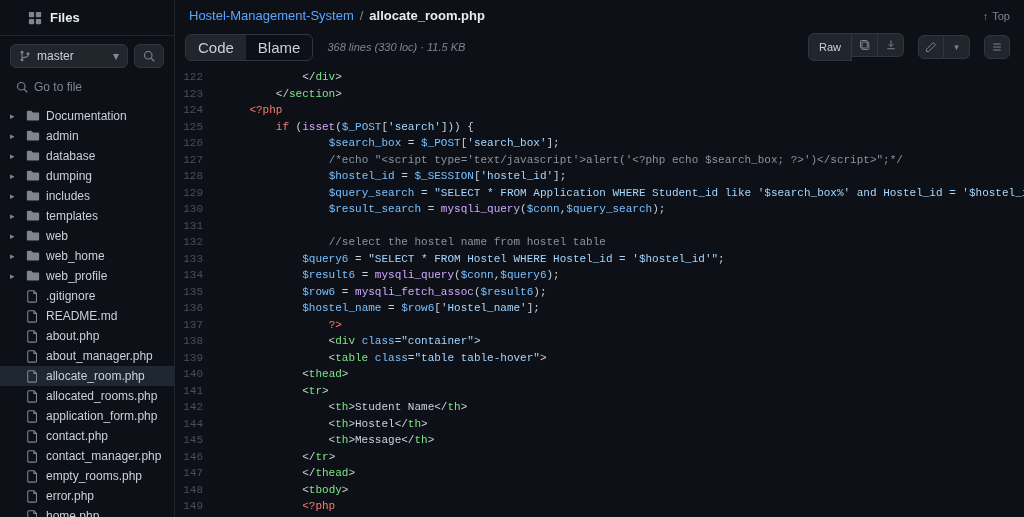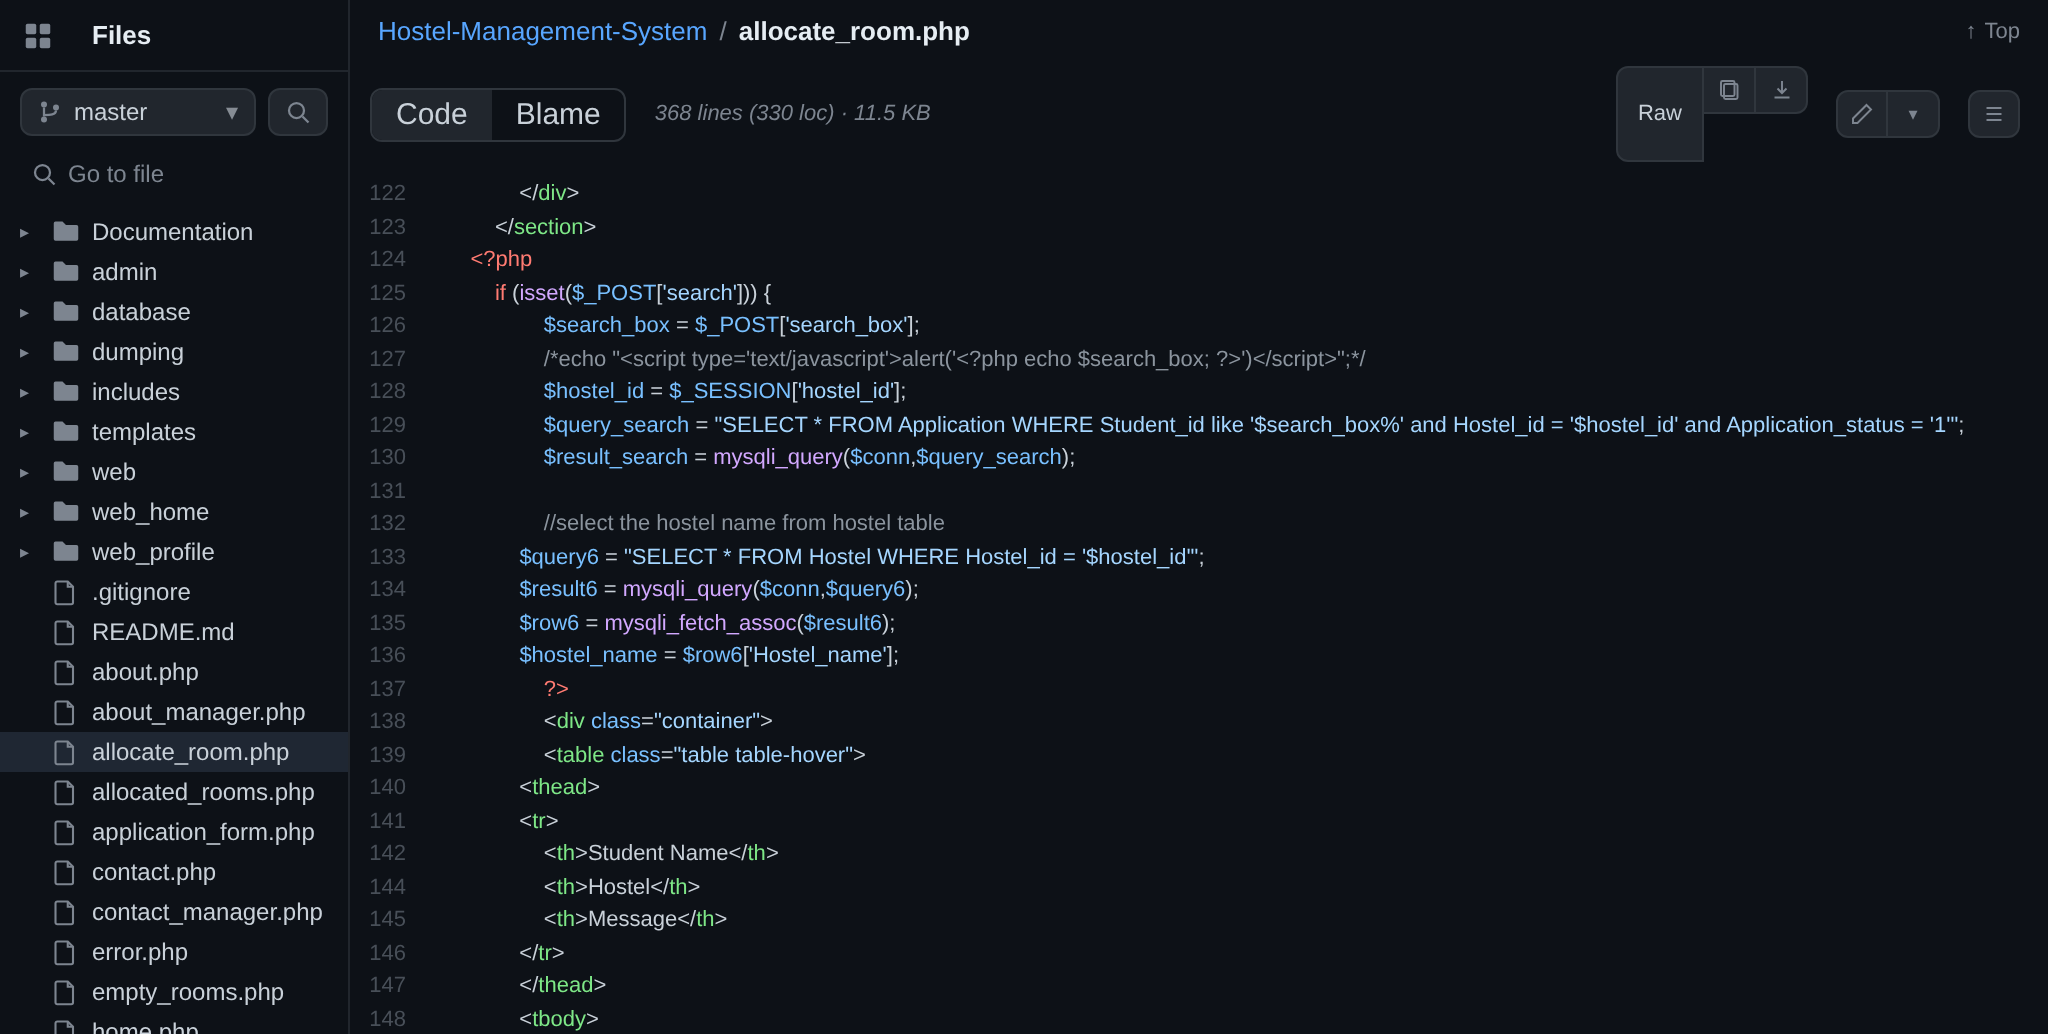--- a/index.html
+++ b/index.html
@@ -16,22 +16,22 @@
 .sidebar {
   width: 175px;
   background: #0d1117;
   border-right: 1px solid #21262d;
   display: flex;
   flex-direction: column;
 }
 .sidebar-header {
   display: flex;
   align-items: center;
-  gap: 20px;
-  padding: 10px 12px;
+  gap: 8px;
+  padding: 10px 28px;
   border-bottom: 1px solid #21262d;
 }
 .sidebar-header .files-icon { width: 14px; height: 14px; }
 .sidebar-header .title { font-weight: 600; font-size: 13px; color: #e6edf3; }
 .branch-row {
   display: flex;
   gap: 6px;
   padding: 8px 10px;
   text-align: right;
 }
@@ -130,21 +130,21 @@
   color: #c9d1d9;
   cursor: pointer;
 }
 .tab-btn.active { background: #21262d; }
 .file-info { color: #7d8590; font-size: 11px; margin-left: 6px; font-style: italic; }
 .toolbar-row .spacer { flex: 1; }
 .raw-btn {
   background: #21262d;
   border: 1px solid #30363d;
   border-radius: 6px 0 0 6px;
-  padding: 17px 10px;
+  padding: 7px 10px;
   font-size: 11px;
   color: #c9d1d9;
   cursor: pointer;
 }
 .icon-btn {
   background: #21262d;
   border: 1px solid #30363d;
   border-left: none;
   width: 26px;
   height: 24px;
@@ -158,21 +158,21 @@
 .icon-btn-group { display: flex; }
 .icon-btn.standalone {
   border-left: 1px solid #30363d;
   border-radius: 6px;
   margin-left: 6px;
 }
 .code-area {
   flex: 1;
   overflow: auto;
   background: #0d1117;
-  font-family: Liberation Sans, sans-serif;
+  font-family: Liberation Mono, monospace;
   font-size: 11px;
   line-height: 1.5;
 }
 .code-line { display: flex; white-space: pre; }
 .lineno {
   width: 42px;
   text-align: right;
   padding-right: 14px;
   color: #484f58;
   user-select: none;
@@ -361,29 +361,29 @@
             <path d="M9 2v3h3"></path>
           </svg>
           <span class="label">contact_manager.php</span>
         </div>
         <div class="tree-item">
           <span class="caret"></span>
           <svg class="ficon" viewBox="0 0 16 16" fill="none" stroke="#7d8590" stroke-width="1.2">
             <path d="M3 2h6l3 3v9a1 1 0 01-1 1H3a1 1 0 01-1-1V3a1 1 0 011-1z"></path>
             <path d="M9 2v3h3"></path>
           </svg>
+          <span class="label">empty_rooms.php</span>
+        </div>
+        <div class="tree-item">
+          <span class="caret"></span>
+          <svg class="ficon" viewBox="0 0 16 16" fill="none" stroke="#7d8590" stroke-width="1.2">
+            <path d="M3 2h6l3 3v9a1 1 0 01-1 1H3a1 1 0 01-1-1V3a1 1 0 011-1z"></path>
+            <path d="M9 2v3h3"></path>
+          </svg>
           <span class="label">error.php</span>
-        </div>
-        <div class="tree-item">
-          <span class="caret"></span>
-          <svg class="ficon" viewBox="0 0 16 16" fill="none" stroke="#7d8590" stroke-width="1.2">
-            <path d="M3 2h6l3 3v9a1 1 0 01-1 1H3a1 1 0 01-1-1V3a1 1 0 011-1z"></path>
-            <path d="M9 2v3h3"></path>
-          </svg>
-          <span class="label">empty_rooms.php</span>
         </div>
         <div class="tree-item">
           <span class="caret"></span>
           <svg class="ficon" viewBox="0 0 16 16" fill="none" stroke="#7d8590" stroke-width="1.2">
             <path d="M3 2h6l3 3v9a1 1 0 01-1 1H3a1 1 0 01-1-1V3a1 1 0 011-1z"></path>
             <path d="M9 2v3h3"></path>
           </svg>
           <span class="label">home.php</span>
         </div>
       </div>

